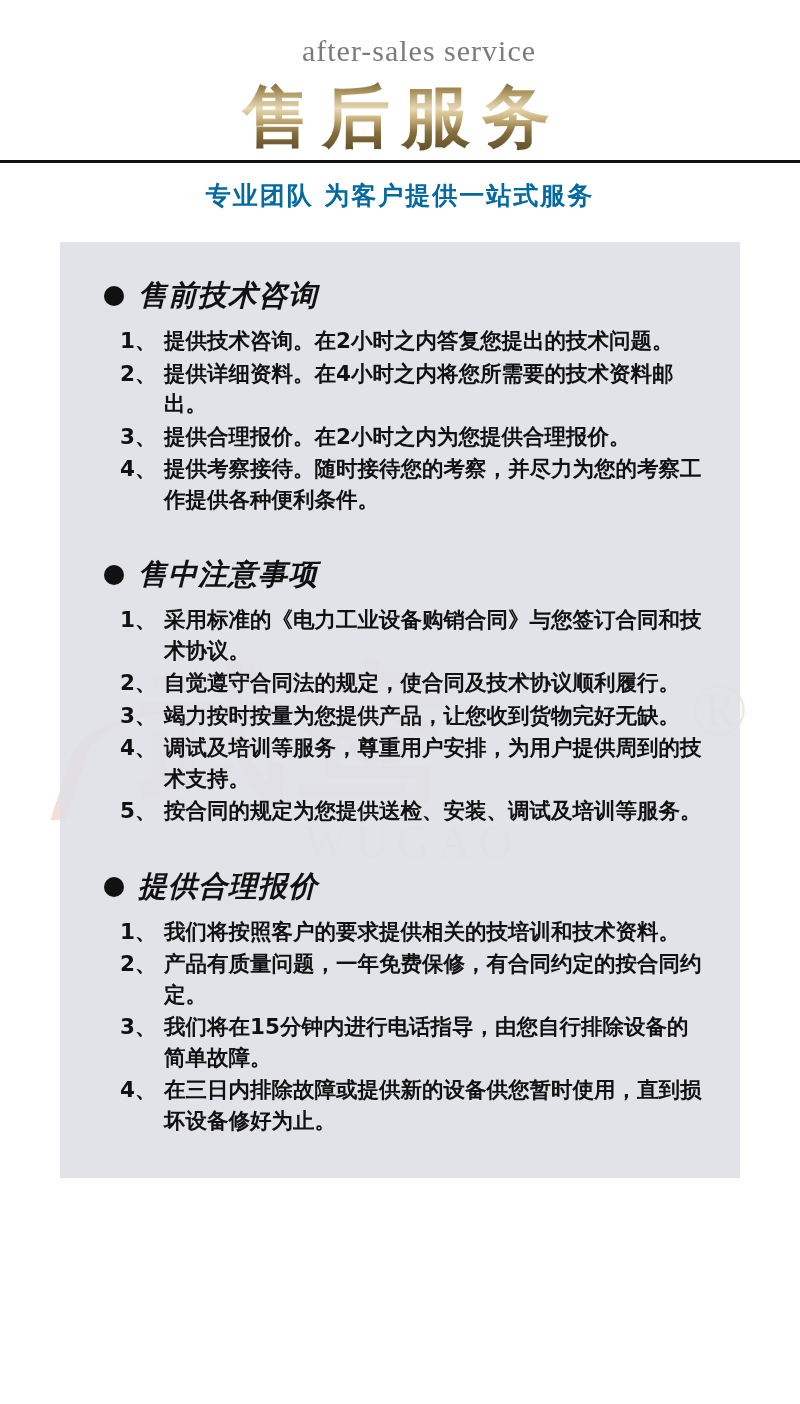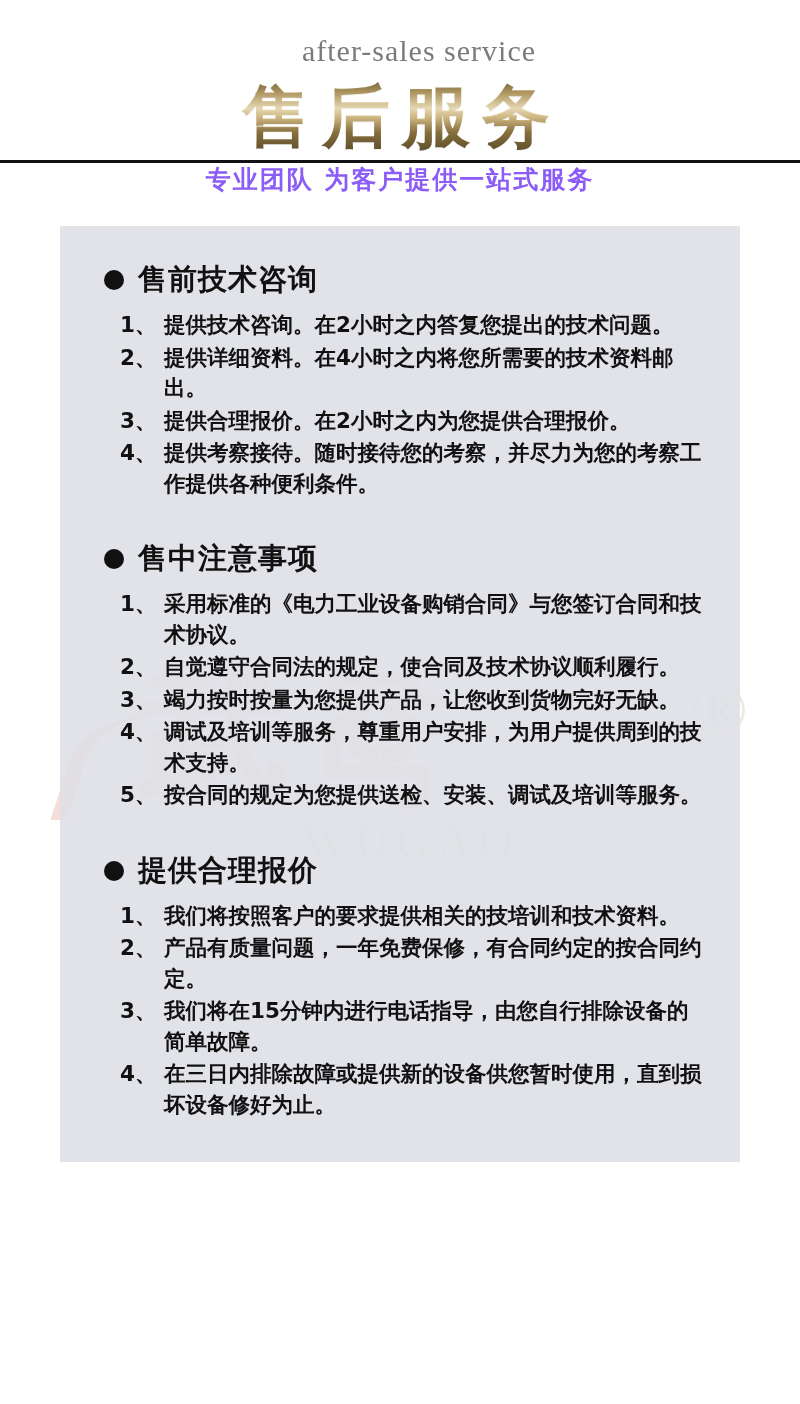--- a/index.html
+++ b/index.html
@@ -58,24 +58,25 @@
     text-shadow: 0 1px 0 rgba(0,0,0,0.05);
     padding-left: 4px;
   }
   .header-rule {
     margin-top: 6px;
     height: 3px;
     background: #111111;
     width: 100%;
   }
   .header-sub {
+    margin-top: 16px;
     font-family: "DejaVu Sans", "Liberation Sans", sans-serif;
     font-weight: bold;
     font-size: 25px;
-    color: #8b5cf6;
+    color: #0369a1;
     letter-spacing: 2px;
   }
 
   
   .watermark {
     position: absolute;
     left: 60px;
     top: 620px;
     width: 700px;
     height: 340px;
@@ -149,20 +150,21 @@
     border-radius: 50%;
     background: #111111;
     flex: 0 0 auto;
   }
   .section-title-text {
     font-family: "DejaVu Sans", "Liberation Sans", sans-serif;
     font-weight: bold;
     font-size: 29px;
     color: #111111;
     letter-spacing: 1px;
+    font-style: italic;
   }
 
   ol.items {
     list-style: none;
     margin: 0;
     padding: 0 6px 0 34px;
   }
   ol.items > li {
     display: flex;
     align-items: flex-start;

